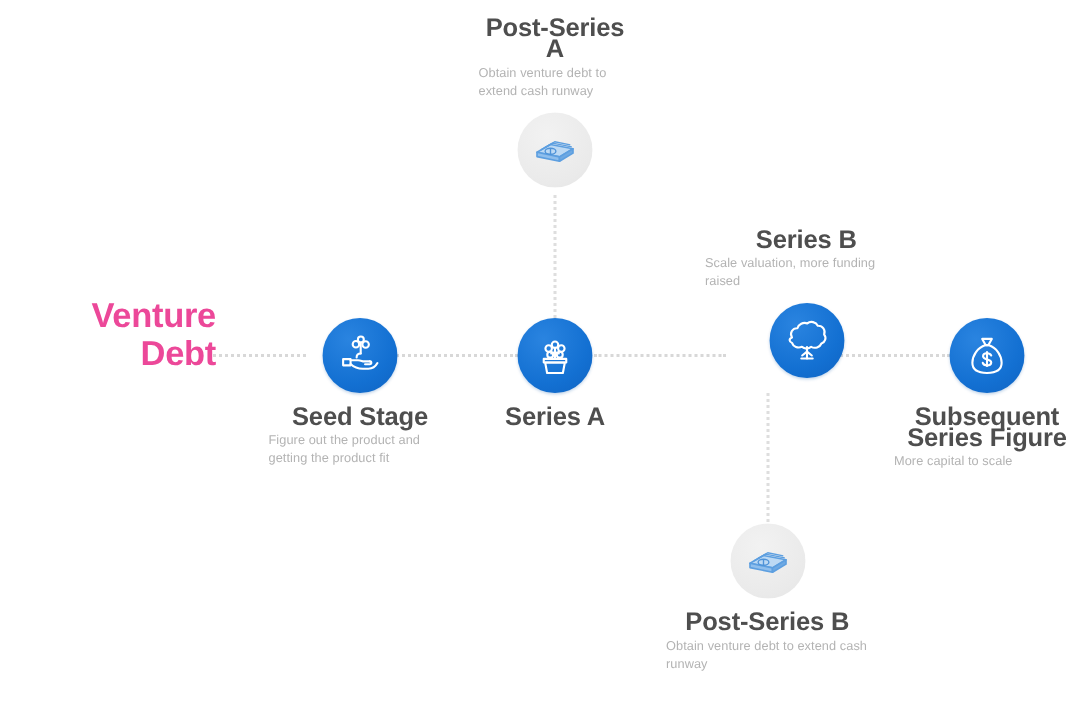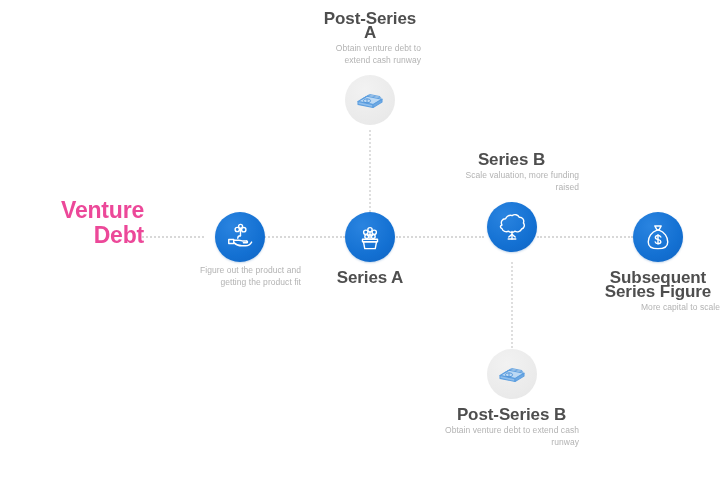--- a/index.html
+++ b/index.html
@@ -85,32 +85,32 @@
     font-weight: bold;
     color: #4e4e4e;
     line-height: 14px;
     text-align: center;
     letter-spacing: -0.1px;
   }
   .ndesc {
     font-size: 8.5px;
     color: #b3b3b3;
     line-height: 11.5px;
-    text-align: right;
+    text-align: left;
     letter-spacing: 0.05px;
   }
   .lbl-below .ntitle { margin-top: 9px; }
   .lbl-below .ndesc  { margin-top: 3px; }
   .lbl-above .ntitle { margin-bottom: 3px; }
   .lbl-above .ndesc  { margin-bottom: 9px; }
 
   
   #node-seed         { left: 179px;  top: 212px; width: 122px; }
   #node-series-a     { left: 320px;  top: 212px; width: 100px; }
-  #node-series-b     { left: 444px;  top: 153px; width: 135px; }
+  #node-series-b     { left: 470px;  top: 153px; width: 135px; }
   #node-subsequent   { left: 596px;  top: 212px; width: 124px; }
   #node-post-a       { left: 319px;  top: 12px;  width: 102px; }
   #node-post-b       { left: 444px;  top: 349px; width: 135px; }
 </style>
 </head>
 <body>
 
 <div id="canvas">
 
   <div id="title">
@@ -157,20 +157,21 @@
             <circle cx="16.6" cy="4.6" r="2.1"></circle>
             <path d="M4.0 18.6 L9.3 18.6 L9.3 23.0 L4.0 23.0 Z"></path>
             <path d="M9.3 19.4 L14.6 19.4 C16.6 19.4 17.6 20.2 18.8 20.2 L23.0 20.2"></path>
             <path d="M9.3 22.0 C12.0 24.6 14.6 25.4 18.0 25.4 L22.0 25.4 C25.4 25.4 27.2 23.6 28.4 21.4"></path>
             <path d="M23.0 20.2 C24.4 20.2 24.4 22.2 23.0 22.2 L19.6 22.2"></path>
             <path d="M16.5 14.6 C14.6 14.6 13.6 15.8 13.6 17.4"></path>
           </g>
         </svg>
       </span>
     </div>
+    <div class="ntitle">Seed Stage</div>
     <div class="ndesc">Figure out the product and getting the product fit</div>
   </div>
 
   <div class="node lbl-below" id="node-series-a">
     <div class="circle blue">
       <span>
         <svg width="30" height="30" viewBox="0 0 32 32">
           <g fill="none" stroke="#ffffff" stroke-width="1.5" stroke-linecap="round" stroke-linejoin="round">
             <path d="M9.0 21.0 L23.0 21.0 L21.6 28.4 L10.4 28.4 Z"></path>
             <path d="M8.0 18.4 L24.0 18.4 L24.0 21.0 L8.0 21.0 Z"></path>

